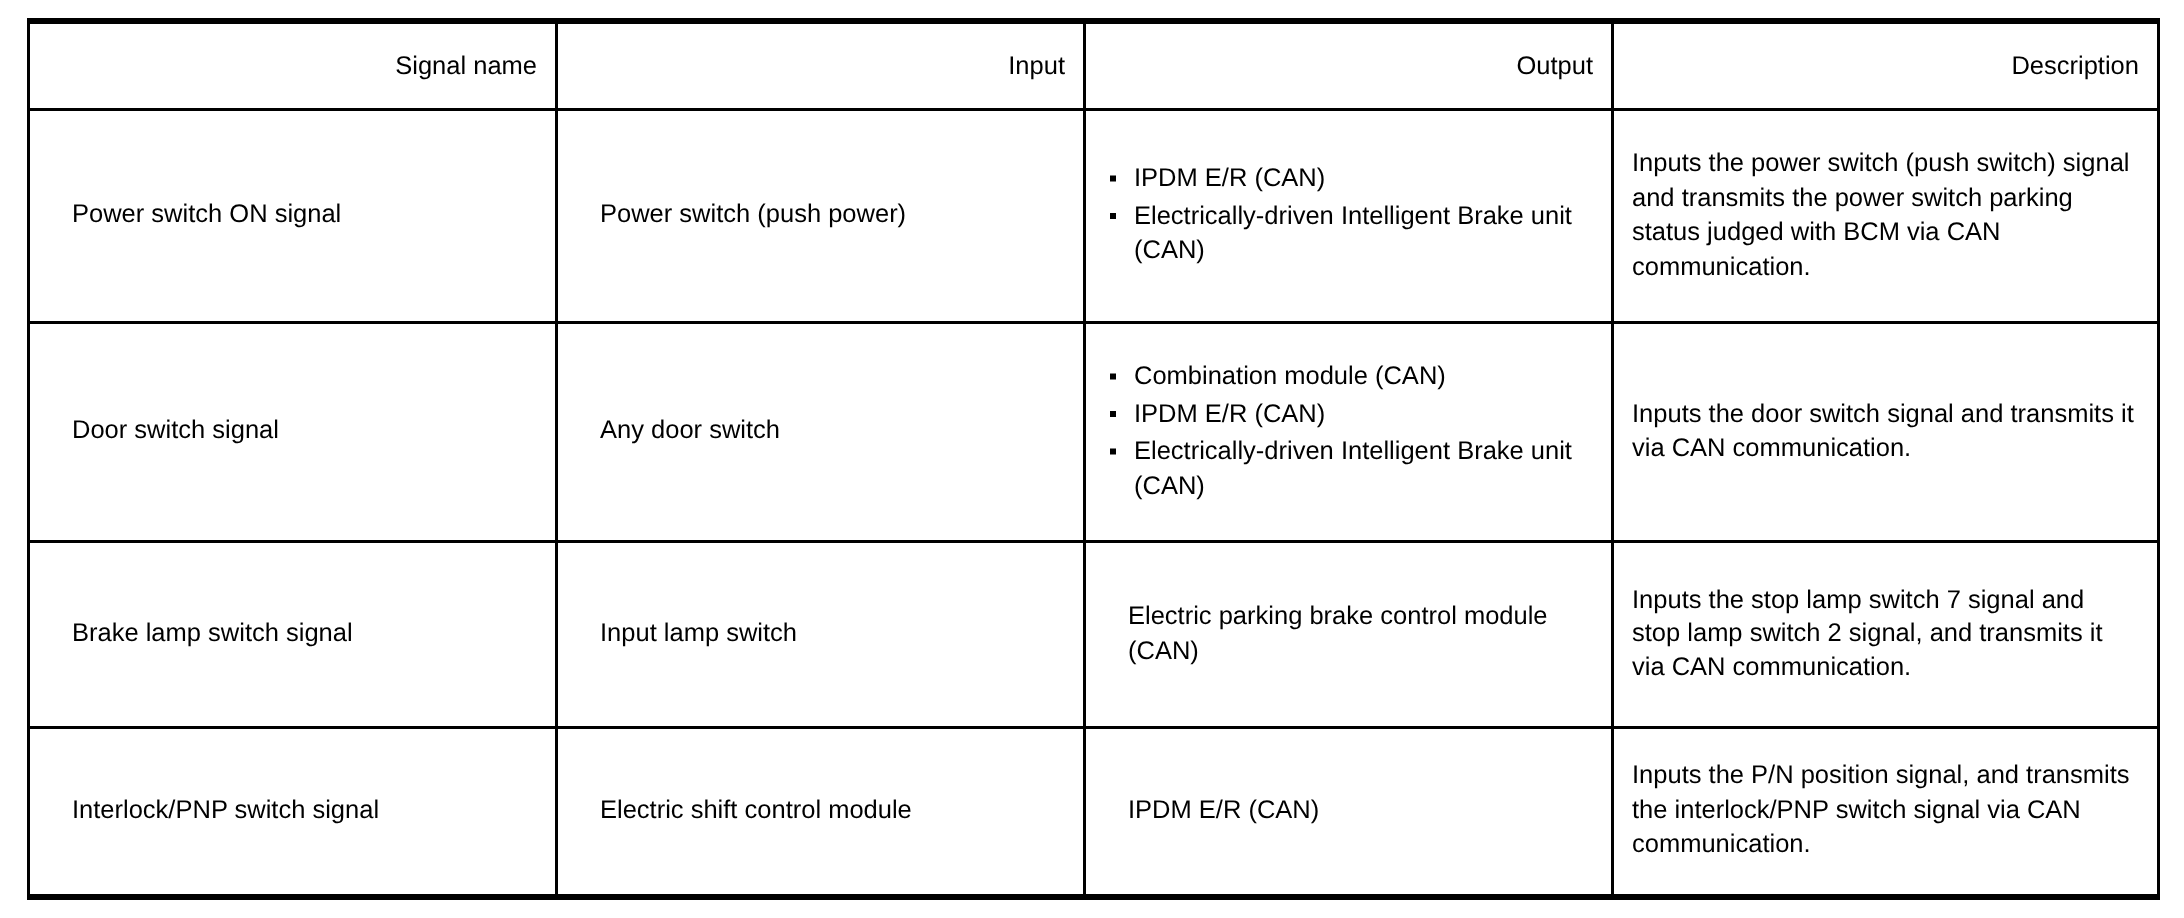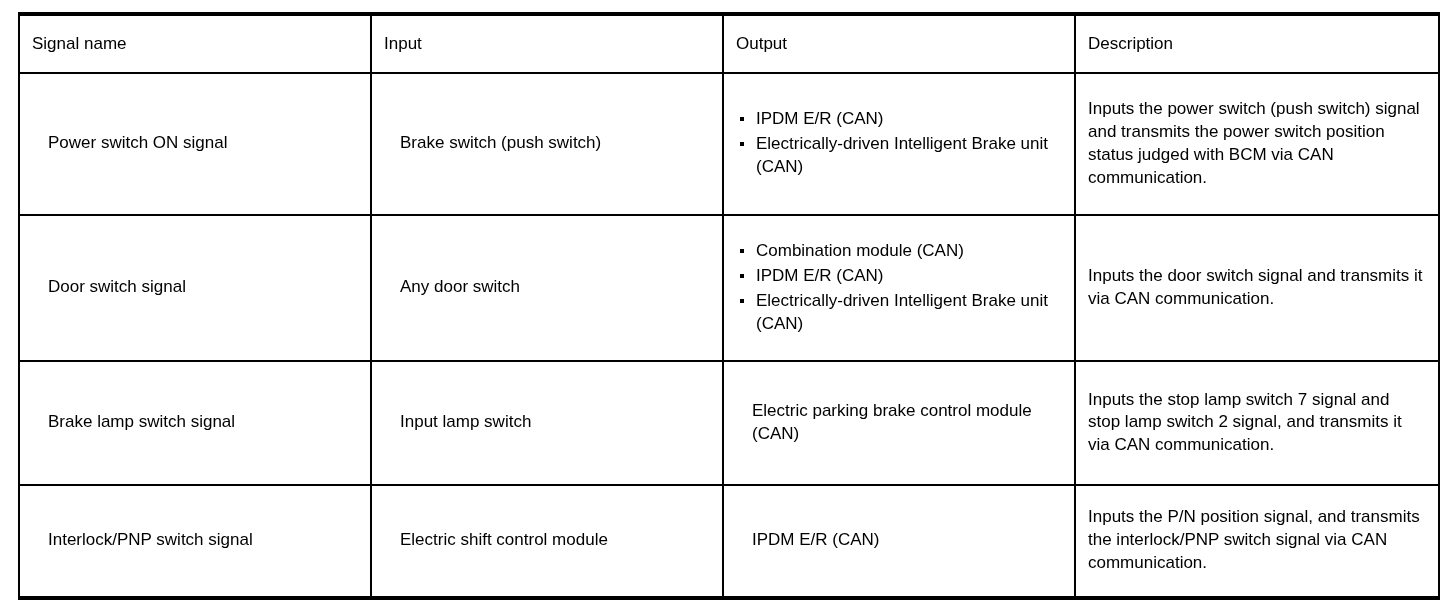--- a/index.html
+++ b/index.html
@@ -49,21 +49,21 @@
   table.spec-table th:first-child,
   table.spec-table td:first-child {
     border-left: 2px solid #000;
   }
   table.spec-table th:last-child,
   table.spec-table td:last-child {
     border-right: 2px solid #000;
   }
 
   thead th {
-    text-align: left;
+    text-align: right;
     font-weight: normal;
     border-bottom: 2px solid #000;
     height: 40px;
     padding-top: 4px;
     padding-bottom: 4px;
   }
 
   tbody td {
     text-align: left;
     border-top: 2px solid #000;
@@ -121,30 +121,30 @@
         <th>Description</th>
       </tr>
     </thead>
     <tbody>
 
       <tr>
         <td>
           <p class="plain">Power switch ON signal</p>
         </td>
         <td>
-          <p class="plain">Brake switch (push switch)</p>
+          <p class="plain">Power switch (push power)</p>
         </td>
         <td>
           <ul class="bullets">
             <li>IPDM E/R (CAN)</li>
             <li>Electrically-driven Intelligent Brake unit (CAN)</li>
           </ul>
         </td>
         <td>
-          <p class="desc">Inputs the power switch (push switch) signal and transmits the power switch position status judged with BCM via CAN communication.</p>
+          <p class="desc">Inputs the power switch (push switch) signal and transmits the power switch parking status judged with BCM via CAN communication.</p>
         </td>
       </tr>
 
       <tr>
         <td>
           <p class="plain">Door switch signal</p>
         </td>
         <td>
           <p class="plain">Any door switch</p>
         </td>

